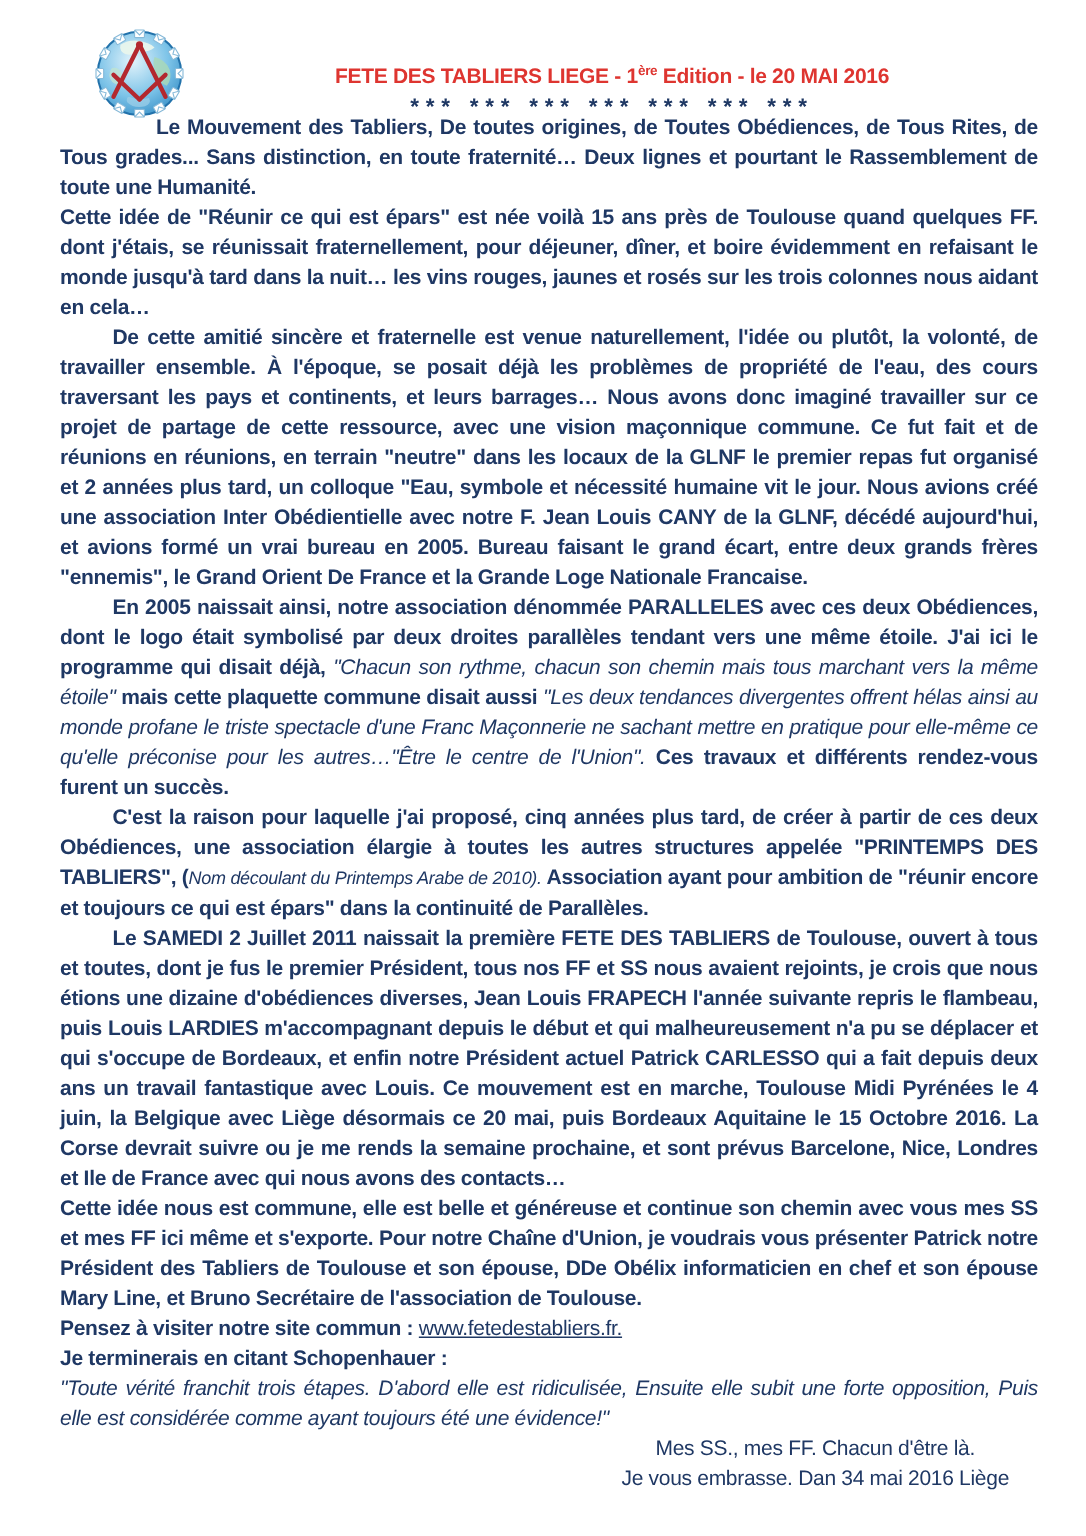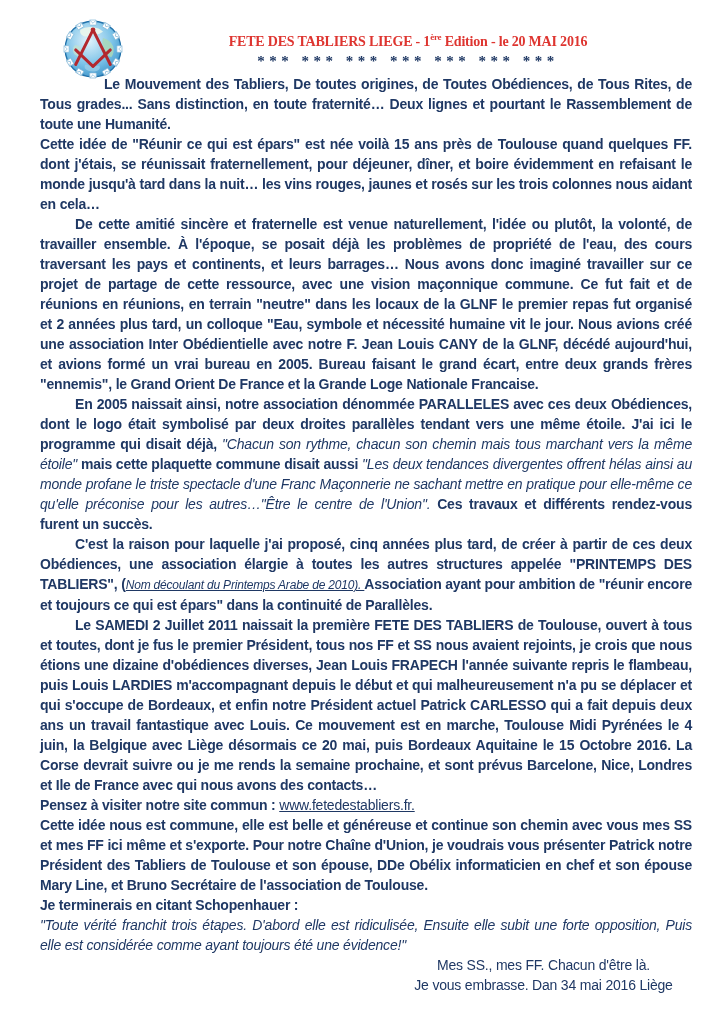--- a/index.html
+++ b/index.html
@@ -1,21 +1,21 @@
 <!DOCTYPE html>
 <html lang="fr"><head>
 <meta charset="utf-8">
 <style>
   html,body{margin:0;padding:0;background:#ffffff;}
   .page{
     position:relative;width:724px;height:1024px;background:#ffffff;overflow:hidden;
     font-family:"Liberation Sans",sans-serif;color:#1f3864;
   }
   
-  .header{position:absolute;top:16px;left:62px;right:32px;display:flex;align-items:center;font-family:Liberation Serif, serif;}
+  .header{position:absolute;top:16px;left:62px;right:32px;display:flex;align-items:flex-end;}
   .logo{width:62px;height:62px;flex:none;margin-top:2px;}
   .logo svg{display:block;}
   .header-text{flex:1;text-align:center;padding-top:2px;}
   .title{
     color:#de3530;font-weight:bold;font-size:14px;line-height:19px;letter-spacing:-0.2px;
     white-space:nowrap;
   }
   .title sup{font-size:9px;}
   .stars{
     color:#1f3864;font-weight:bold;font-size:15px;line-height:17px;
@@ -24,21 +24,21 @@
   
   .content{
     position:absolute;top:74px;left:40px;width:652px;
     font-size:14px;font-weight:bold;line-height:20px;letter-spacing:-0.2px;
     text-align:justify;
   }
   .content p{margin:0;}
   .ind{text-indent:35px;}
   .ind-lg{text-indent:64px;}
   .it{font-weight:normal;font-style:italic;}
-  .small{font-size:12px;text-decoration:underline;}
+  .small{font-size:12px;}
   .url{font-weight:normal;text-decoration:underline;color:#1f3864;cursor:pointer;}
   .quote{font-weight:normal;font-style:italic;}
   .signoff{font-weight:normal;margin-left:355px;width:297px;text-align:center;}
 </style>
 </head>
 <body>
 
 <div class="page">
 
   <div class="header">
@@ -148,22 +148,22 @@
     </div>
   </div>
 
   <div class="content">
     <p class="ind-lg">Le Mouvement des Tabliers, De toutes origines, de Toutes Obédiences, de Tous Rites, de Tous grades... Sans distinction, en toute fraternité… Deux lignes et pourtant le Rassemblement de toute une Humanité.</p>
     <p>Cette idée de "Réunir ce qui est épars"  est née voilà 15 ans près de Toulouse quand quelques FF. dont j'étais, se réunissait fraternellement, pour déjeuner, dîner, et boire évidemment en refaisant le monde jusqu'à tard dans la nuit… les vins rouges, jaunes et rosés sur les trois colonnes nous aidant en cela…</p>
     <p class="ind">De cette amitié sincère et fraternelle est venue naturellement, l'idée ou plutôt, la volonté, de travailler ensemble. À l'époque, se posait déjà les problèmes de propriété de l'eau, des cours traversant les pays et continents, et leurs barrages… Nous avons donc imaginé travailler sur ce projet de partage de cette ressource, avec une vision maçonnique commune. Ce fut fait et de réunions en réunions,  en terrain "neutre"  dans les locaux de la GLNF le premier repas fut organisé et 2 années plus tard, un colloque "Eau, symbole et nécessité humaine vit le jour. Nous avions créé une association Inter Obédientielle avec notre F. Jean Louis CANY de la GLNF, décédé aujourd'hui, et avions formé un vrai bureau en 2005. Bureau faisant le grand écart, entre deux grands frères "ennemis", le Grand Orient De France et la Grande Loge Nationale Francaise.</p>
     <p class="ind"><span>En 2005 naissait ainsi, notre association dénommée PARALLELES avec ces deux Obédiences, dont le logo était  symbolisé par deux droites parallèles tendant vers une même étoile. J'ai ici le programme qui disait déjà, </span><span class="it">"Chacun son rythme, chacun son chemin mais tous marchant vers la même étoile" </span><span>mais cette plaquette commune disait aussi </span><span class="it">"Les deux tendances divergentes offrent hélas ainsi au monde profane le triste spectacle d'une Franc Maçonnerie ne sachant mettre en pratique pour elle-même ce qu'elle préconise pour les autres…"Être le centre de l'Union". </span><span>Ces travaux et différents rendez-vous furent un succès.</span></p>
     <p class="ind"><span>C'est la raison pour laquelle j'ai proposé, cinq années plus tard, de créer à partir de ces deux Obédiences, une association élargie à toutes les autres structures appelée "PRINTEMPS DES TABLIERS", (</span><span class="it small">Nom découlant du Printemps Arabe de 2010). </span><span>Association ayant pour ambition de "réunir encore et toujours ce qui est épars" dans la continuité de Parallèles.</span></p>
     <p class="ind">Le SAMEDI 2 Juillet 2011 naissait la première FETE DES TABLIERS de Toulouse, ouvert à tous et toutes,  dont je fus le premier Président, tous nos FF et SS nous avaient rejoints, je crois que nous étions une dizaine d'obédiences diverses, Jean Louis FRAPECH l'année suivante repris le flambeau, puis Louis LARDIES m'accompagnant depuis le début et qui malheureusement n'a pu se déplacer et qui s'occupe de Bordeaux, et enfin notre Président actuel Patrick CARLESSO qui a fait depuis deux ans un travail fantastique avec Louis.  Ce mouvement est en marche, Toulouse Midi Pyrénées le 4 juin, la Belgique avec Liège désormais ce 20 mai, puis Bordeaux Aquitaine le 15 Octobre 2016. La Corse devrait suivre ou je me rends la semaine prochaine, et sont prévus Barcelone, Nice, Londres et Ile de France avec qui nous avons des contacts…</p>
+    <p>Cette idée nous est commune, elle est belle et généreuse et continue son chemin avec vous mes SS et mes FF ici même et s'exporte. Pour notre Chaîne d'Union, je voudrais vous présenter Patrick notre Président des Tabliers de Toulouse et son épouse, DDe Obélix informaticien en chef et son épouse Mary Line, et Bruno Secrétaire de l'association de Toulouse.</p>
     <p><span>Pensez à visiter notre site commun :  </span><a class="url">www.fetedestabliers.fr.</a></p>
-    <p>Cette idée nous est commune, elle est belle et généreuse et continue son chemin avec vous mes SS et mes FF ici même et s'exporte. Pour notre Chaîne d'Union, je voudrais vous présenter Patrick notre Président des Tabliers de Toulouse et son épouse, DDe Obélix informaticien en chef et son épouse Mary Line, et Bruno Secrétaire de l'association de Toulouse.</p>
     <p>Je terminerais en citant Schopenhauer :</p>
     <p class="quote">"Toute vérité franchit trois étapes. D'abord elle est ridiculisée, Ensuite elle subit une forte opposition, Puis elle est considérée comme ayant toujours été une évidence!"</p>
     <div class="signoff">
       <div>Mes SS., mes FF. Chacun d'être là.</div>
       <div>Je vous embrasse. Dan 34 mai 2016 Liège</div>
     </div>
   </div>
 
 </div>
 

